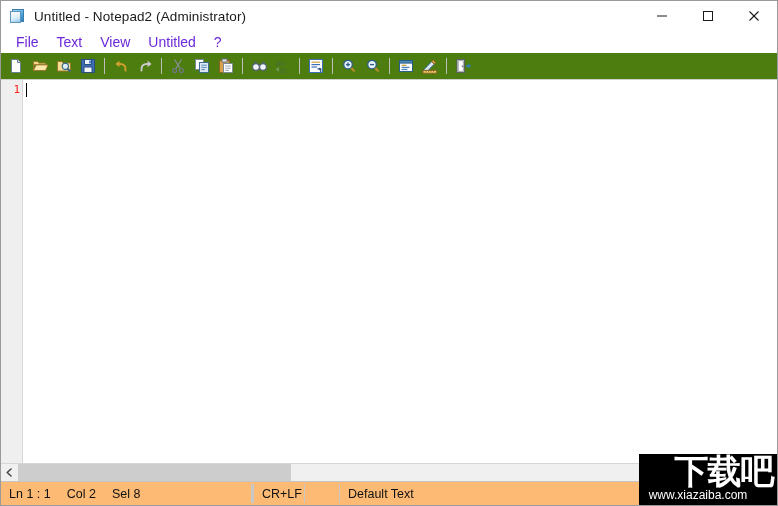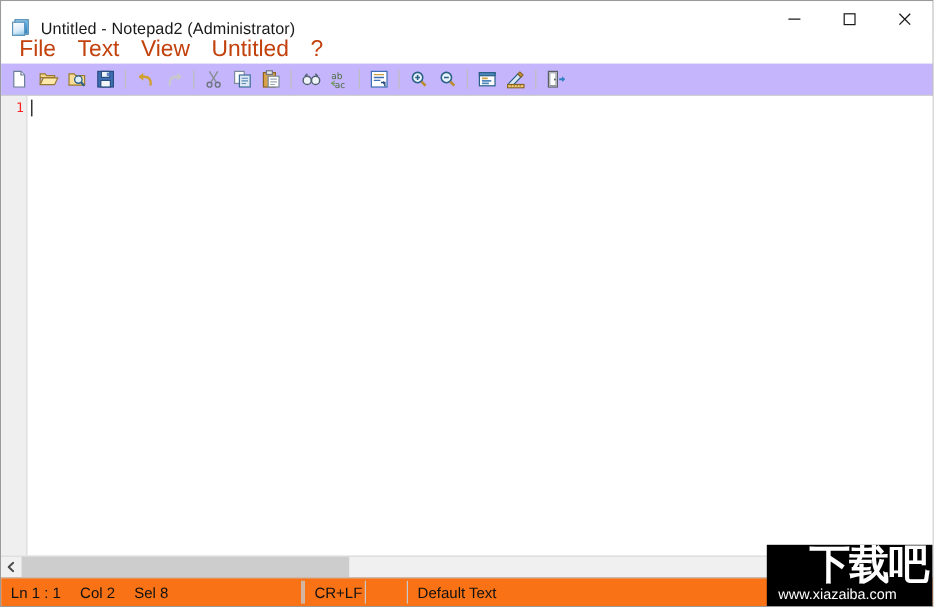--- a/index.html
+++ b/index.html
@@ -11,21 +11,21 @@
   }
   #app{
     position:relative;width:778px;height:506px;box-sizing:border-box;
     border:1px solid #9a9a9a;background:#ffffff;
     display:flex;flex-direction:column;
   }
 
   
   .titlebar{
     height:30px;min-height:30px;background:#ffffff;
-    display:flex;align-items:flex-end;position:relative;
+    display:flex;align-items:center;position:relative;
   }
   .title-icon{
     width:16px;height:16px;margin-left:9px;margin-right:8px;
     position:relative;flex:none;
   }
   .title-icon .pg{
     position:absolute;left:2px;top:1px;width:12px;height:13px;
     background:linear-gradient(160deg,#9fd4f5 0%,#4a9fd8 55%,#2f7fb8 100%);
     border:1px solid #3b7fae;box-sizing:border-box;
   }
@@ -44,26 +44,26 @@
     width:46px;height:30px;display:flex;align-items:center;justify-content:center;
   }
   .wc svg{display:block;}
 
   
   .menubar{
     height:22px;min-height:22px;background:#ffffff;
     display:flex;align-items:center;padding-left:6px;
   }
   .menu-item{
-    font-size:19px;color:#c2410c;padding:2px 9px;white-space:nowrap;
+    font-size:14px;color:#6d28d9;padding:2px 9px;white-space:nowrap;
   }
 
   
   .toolbar{
-    height:26px;min-height:26px;background:#c4b5fd;
+    height:26px;min-height:26px;background:#4d7c0f;
     border-bottom:1px solid #cfcfcf;
     display:flex;align-items:center;padding-left:3px;
   }
   .tb-btn{
     width:24px;height:24px;display:flex;align-items:center;justify-content:center;flex:none;
   }
   .tb-sep{
     width:1px;height:16px;background:#bdbdbd;margin:0 4px;flex:none;
   }
   .tb-btn svg{display:block;}
@@ -98,21 +98,21 @@
     width:17px;min-width:17px;display:flex;align-items:center;justify-content:center;
     color:#5a5a5a;font-size:10px;background:#f0f0f0;
   }
   .hsb-track{flex:1;position:relative;background:#f0f0f0;}
   .hsb-thumb{
     position:absolute;left:0;top:0;bottom:0;width:273px;background:#cdcdcd;
   }
 
   
   .statusbar{
-    height:23px;min-height:23px;background:#f97316;
+    height:23px;min-height:23px;background:#fdba74;
     border-top:1px solid #c4c4c4;
     display:flex;align-items:stretch;font-size:12.5px;color:#111;
     position:relative;
   }
   .sb-cell{
     display:flex;align-items:center;box-sizing:border-box;white-space:nowrap;
   }
   .sb-sep{width:1px;background:#c8c8c8;margin:2px 0;flex:none;}
   .sb-pos{width:250px;padding-left:8px;gap:0;}
   .sb-pos span{margin-right:16px;}

